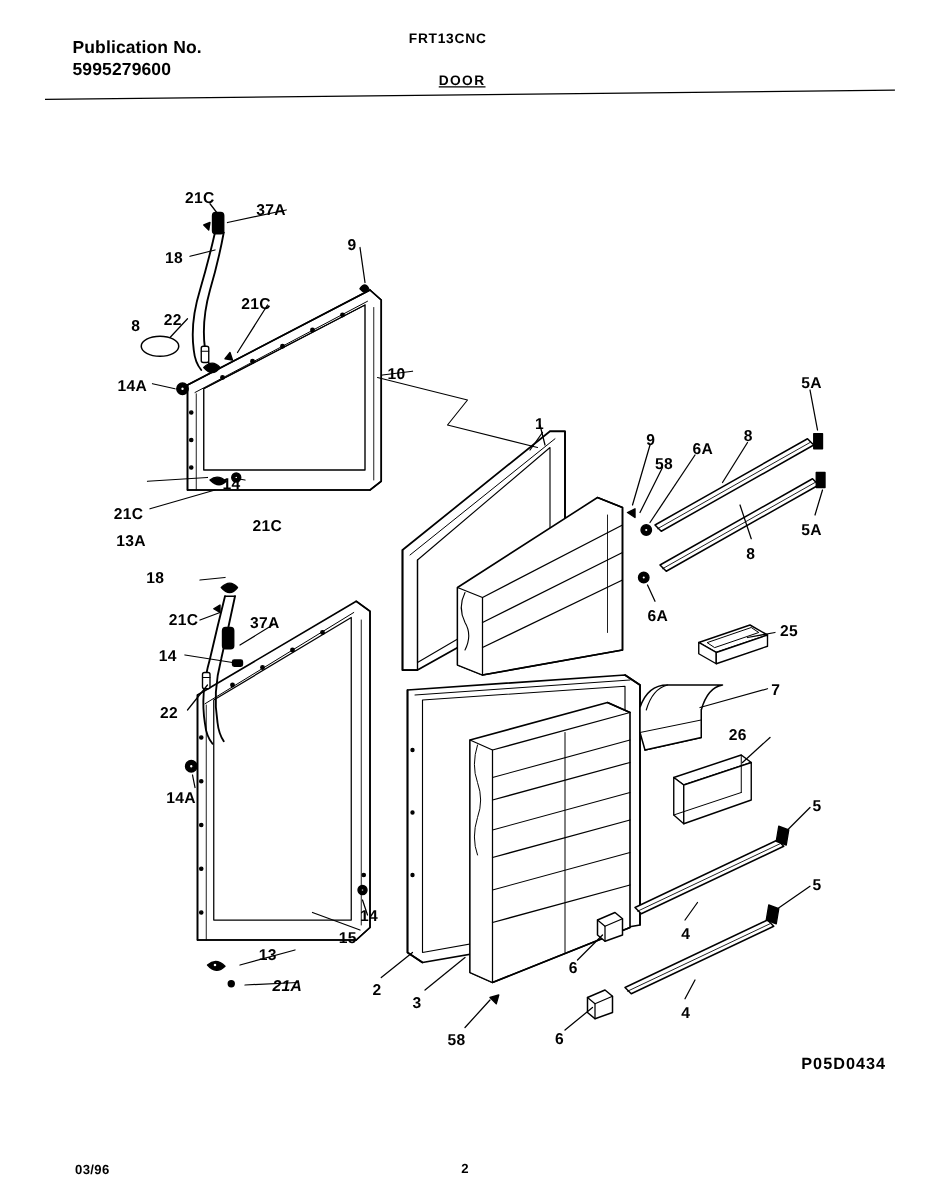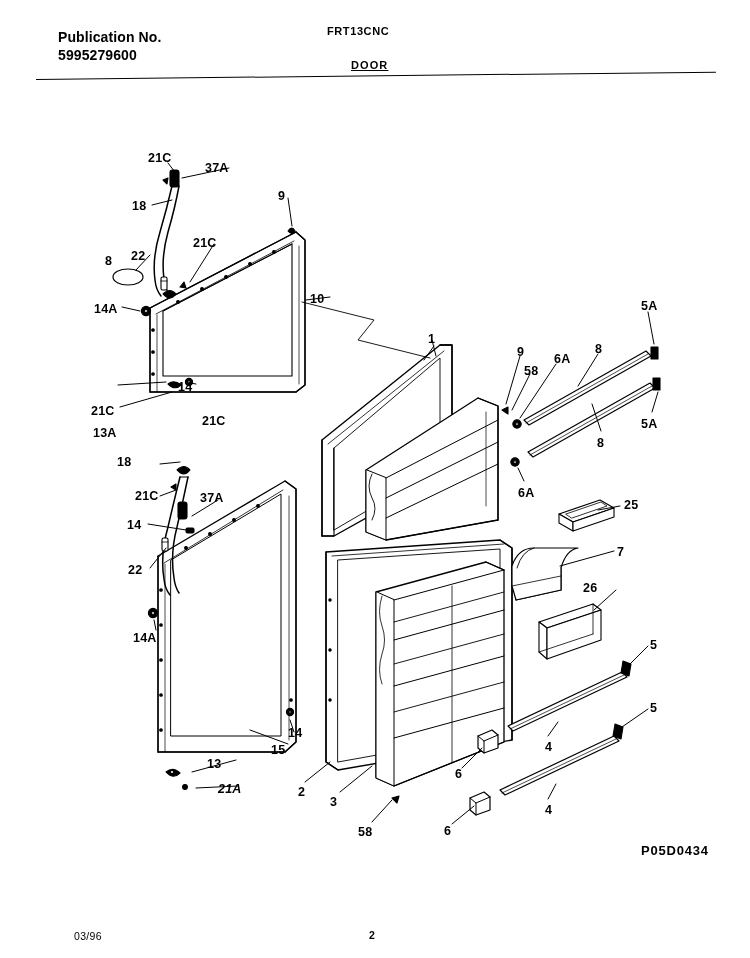--- a/index.html
+++ b/index.html
@@ -57,23 +57,22 @@
     transform: rotate(-0.62deg);
     transform-origin: left center;
   }
 
   
   .footer-date {
     position: absolute;
     left: 60px;
     top: 930px;
     font-size: 10.5px;
-    font-weight: normal;
+    font-weight: bold;
     letter-spacing: .3px;
-    margin-left: 14px;
   }
   .footer-page {
     position: absolute;
     left: 369px;
     top: 929px;
     font-size: 10.5px;
     font-weight: bold;
   }
   .diagram-id {
     position: absolute;

